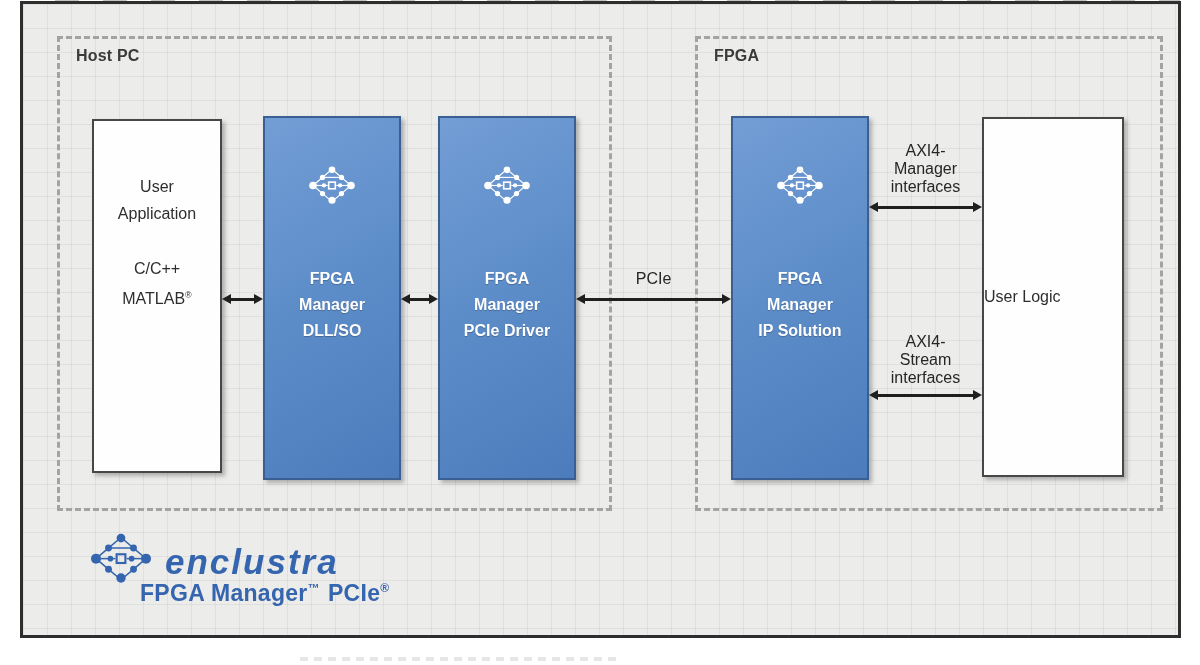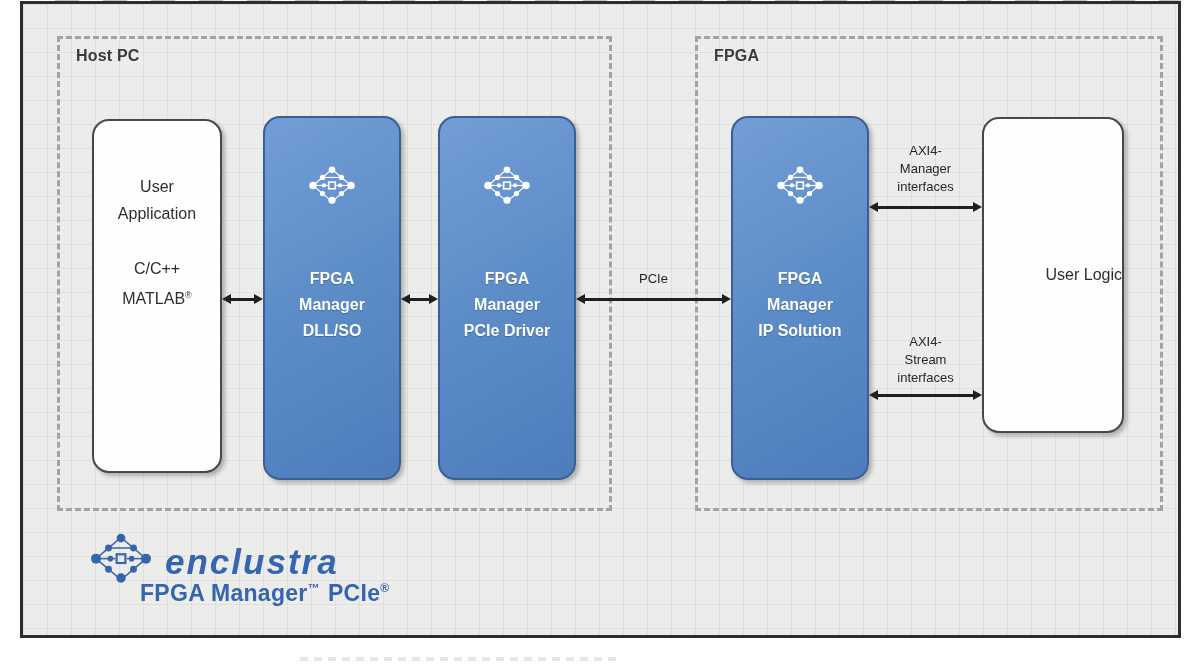--- a/index.html
+++ b/index.html
@@ -21,32 +21,32 @@
                  background:repeating-linear-gradient(90deg,#e6e6e4 0 8px, transparent 8px 14px); }
 
   
   .group { position:absolute; border:3px dashed #a3a3a1; }
   .group-label { position:absolute; left:16px; top:8px; font-size:16px; font-weight:600;
                  color:#3a3a3a; letter-spacing:0.2px; }
   .group-hostpc { left:34px; top:32px; width:555px; height:475px; }
   .group-fpga   { left:672px; top:32px; width:468px; height:475px; }
 
   
-  .block { position:absolute;border-radius:17px; }
+  .block { position:absolute; }
   .block-white { background:#fefefe; border:2px solid #474747;
                  box-shadow:3px 3px 4px rgba(60,60,60,0.35); }
   .block-blue  { background:linear-gradient(150deg,#739dd5 0%, #5e8ec9 45%, #4c7cbc 100%);
                  border:2px solid #3a5f92; box-shadow:3px 3px 4px rgba(60,60,60,0.35); }
 
   .block-userapp   { left:69px;  top:115px; width:130px; height:354px; }
   .block-dll       { left:240px; top:112px; width:138px; height:364px; }
   .block-driver    { left:415px; top:112px; width:138px; height:364px; }
   .block-ip        { left:708px; top:112px; width:138px; height:364px; }
-  .block-userlogic { left:959px; top:113px; width:142px; height:316px;
-                     display:flex; align-items:center; justify-content:flex-end; }
+  .block-userlogic { left:959px; top:113px; width:142px; height:360px;
+                     display:flex; align-items:center; justify-content:flex-start; }
 
   .userapp-text { position:absolute; left:0; top:52px; width:100%; text-align:center;
                   color:#2e2e2e; font-size:16px; line-height:27px; }
   .userapp-langs { margin-top:28px; }
   .userapp-text sup { font-size:9px; }
 
   .blue-icon { position:absolute; left:0; top:48px; width:100%; display:flex; justify-content:center;
                color:#ffffff; }
   .blue-icon svg { width:48px; height:38px; }
   .blue-text { position:absolute; left:0; top:148px; width:100%; text-align:center;
@@ -55,21 +55,21 @@
   .userlogic-text { color:#2e2e2e; font-size:16px; }
 
   
   .harrow { position:absolute; height:12px; display:flex; align-items:center; }
   .aline { flex:1; height:3px; background:#1f1f1f; }
   .ah { width:0; height:0; border-top:5px solid transparent; border-bottom:5px solid transparent; }
   .ah-left  { border-right:9px solid #1f1f1f; }
   .ah-right { border-left:9px solid #1f1f1f; }
 
   
-  .conn-label { position:absolute; text-align:center; color:#262626; font-size:13px; line-height:18px; }
+  .conn-label { position:absolute; text-align:center; color:#262626; font-size:16px; line-height:18px; }
   .label-pcie   { left:553px; top:266px; width:155px; }
   .label-master { left:836px; top:138px; width:133px; }
   .label-stream { left:836px; top:329px; width:133px; }
 
   
   .logo-icon { position:absolute; left:63px; top:529px; width:70px; height:50px; color:#3565ae; }
   .logo-icon svg { width:100%; height:100%; }
   .brand-word { position:absolute; left:142px; top:538px; font-size:35px; font-weight:bold;
                 font-style:italic; color:#3565ae; letter-spacing:2px; }
   .product-title { position:absolute; left:117px; top:576px; font-size:23px; font-weight:bold;

